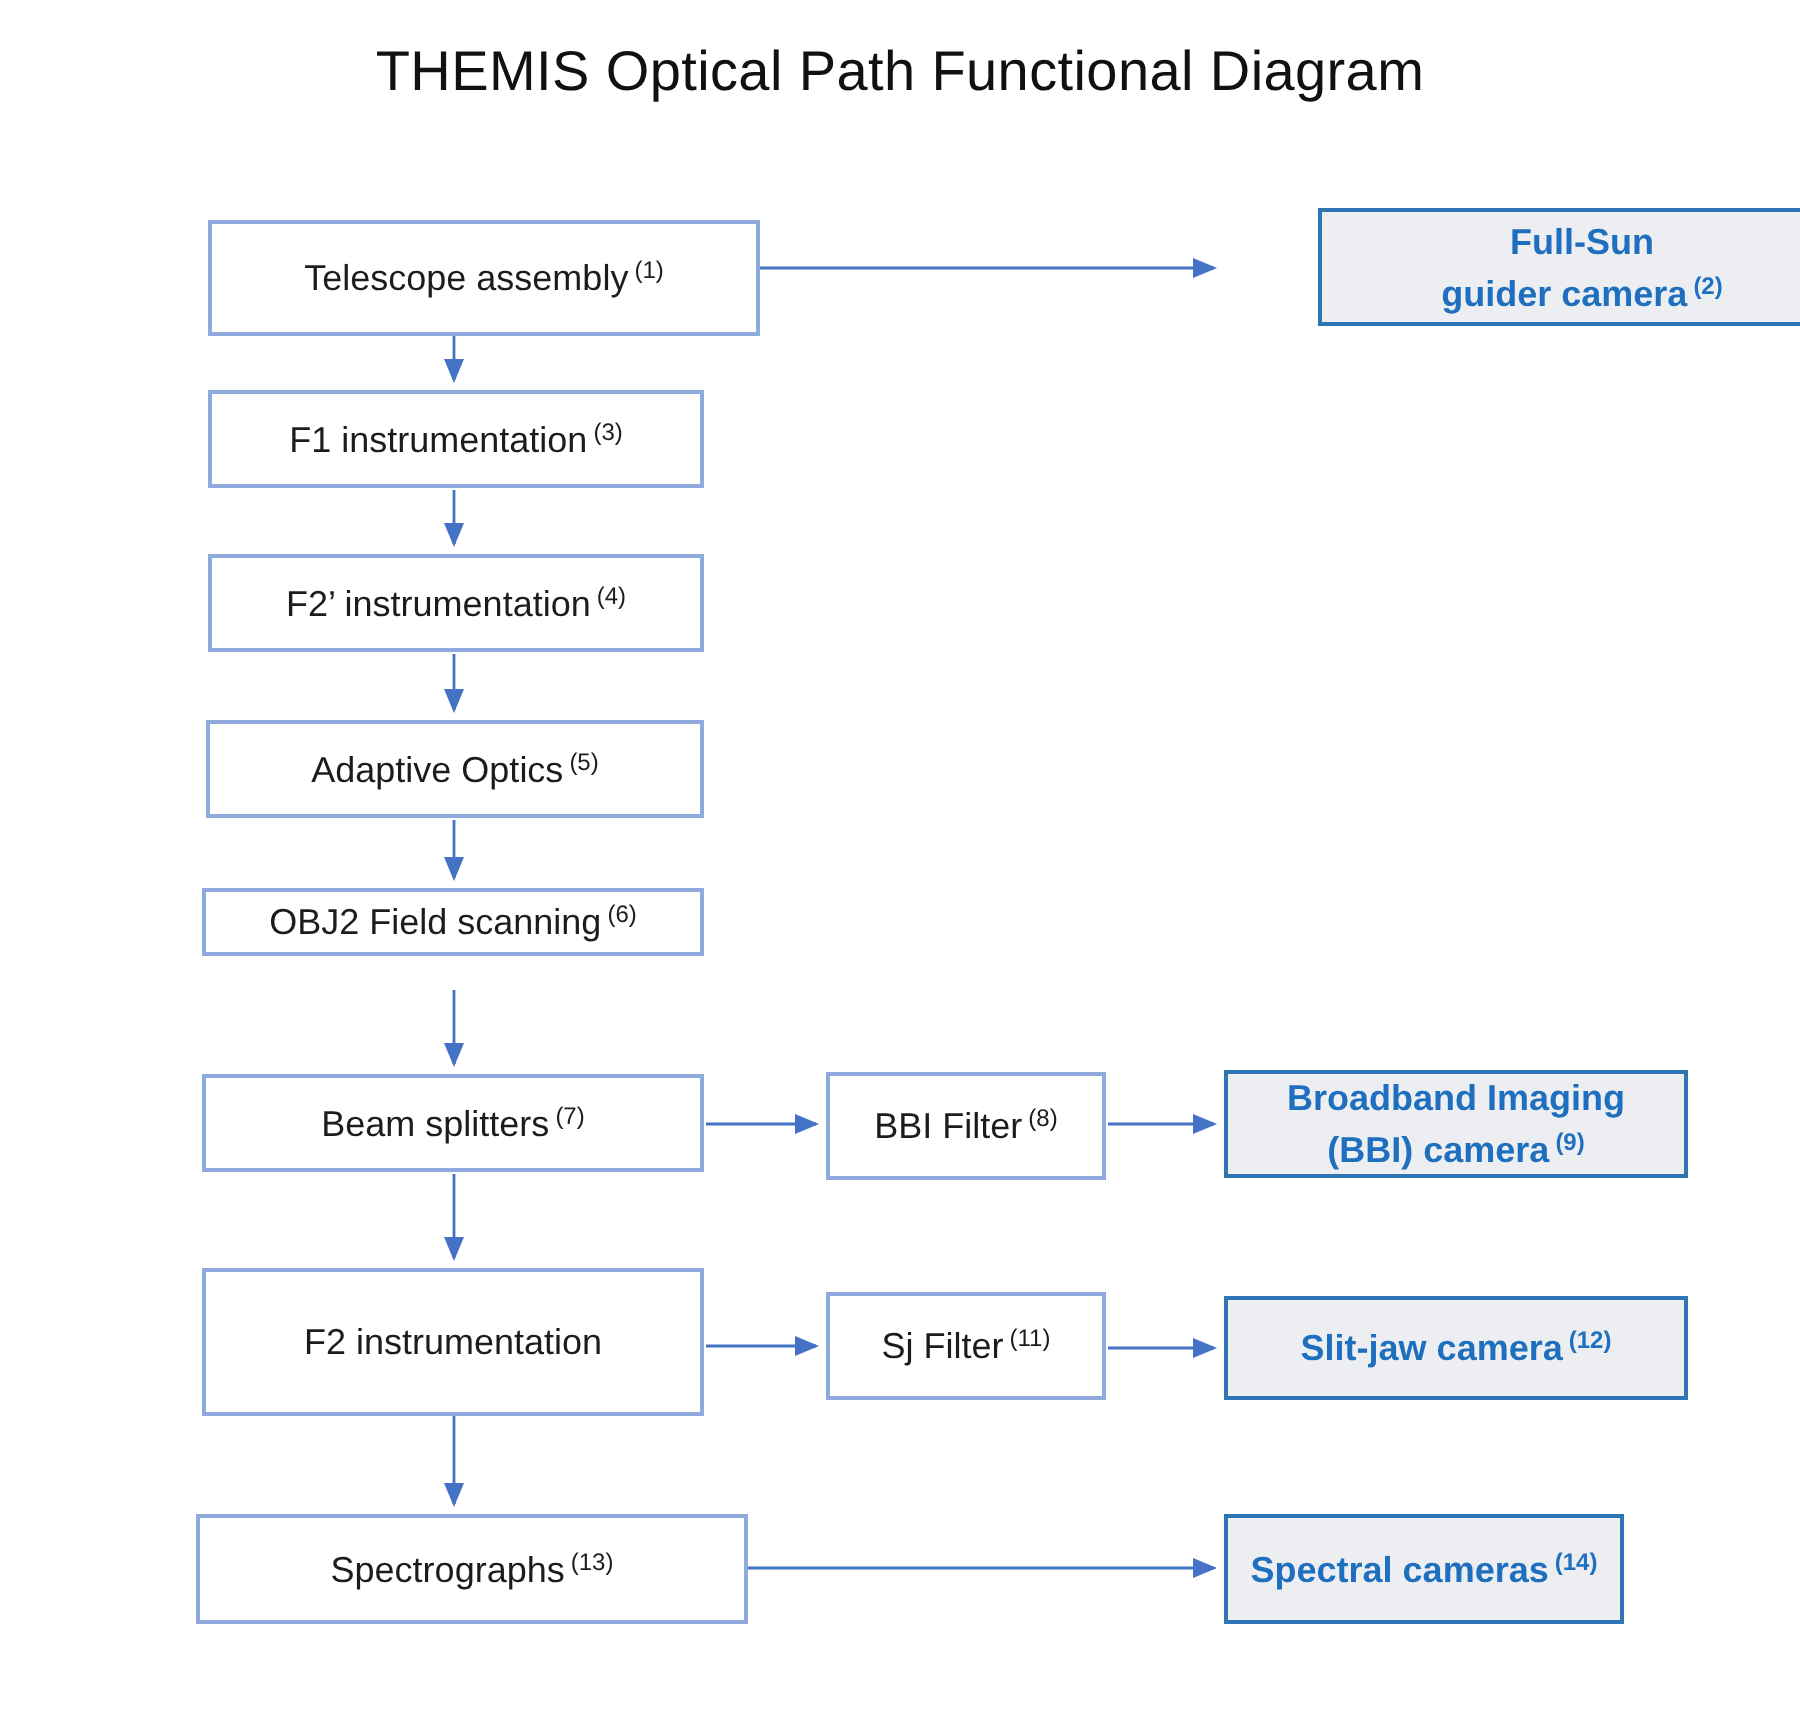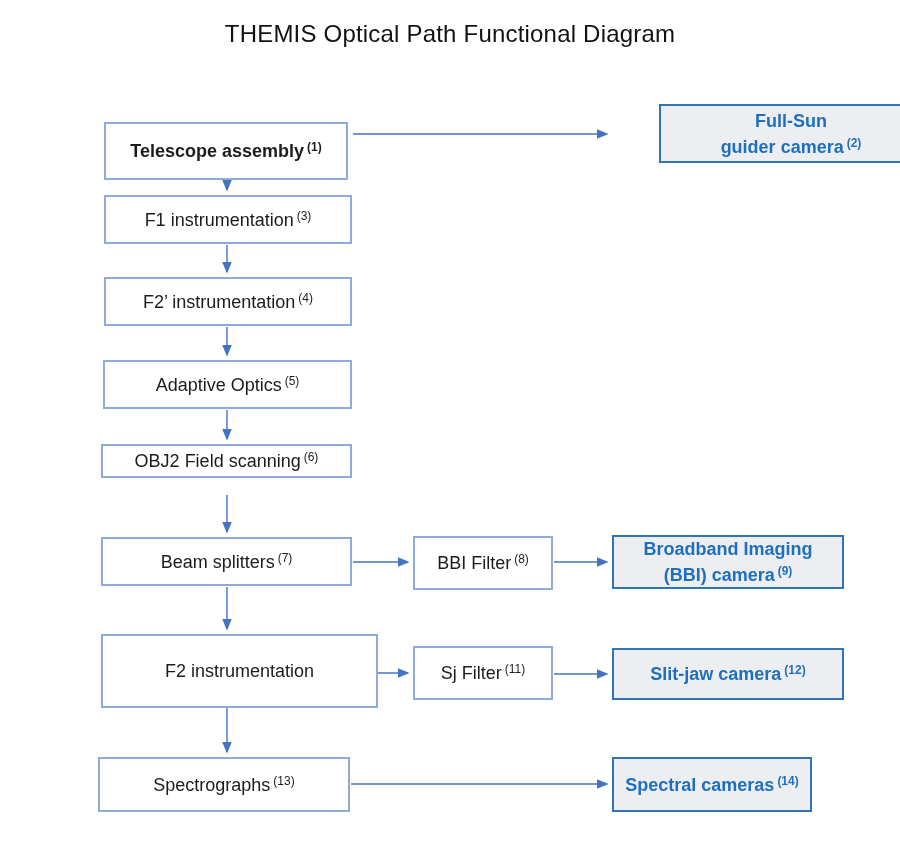--- a/index.html
+++ b/index.html
@@ -16,21 +16,21 @@
   .canvas{
     position:relative;
     width:900px;height:868px;
     background:var(--bg);
     overflow:hidden;
   }
   .diagram-title{
     position:absolute;
     left:0;top:20px;width:900px;
     text-align:center;
-    font-size:24px;
+    font-size:28px;
     color:#111111;
     letter-spacing:0.2px;
   }
   .box{
     position:absolute;
     box-sizing:border-box;
     display:flex;
     flex-direction:column;
     justify-content:center;
     align-items:center;
@@ -92,21 +92,21 @@
     <line class="v" x1="227" y1="708" x2="227" y2="752" marker-end="url(#arr)"></line>
 
     <line x1="353" y1="134" x2="607" y2="134" marker-end="url(#arr)"></line>
     <line x1="353" y1="562" x2="408" y2="562" marker-end="url(#arr)"></line>
     <line x1="554" y1="562" x2="607" y2="562" marker-end="url(#arr)"></line>
     <line x1="353" y1="673" x2="408" y2="673" marker-end="url(#arr)"></line>
     <line x1="554" y1="674" x2="607" y2="674" marker-end="url(#arr)"></line>
     <line x1="351" y1="784" x2="607" y2="784" marker-end="url(#arr)"></line>
   </svg>
 
-  <div class="box process" style="left:104px;top:122px;width:244px;height:58px;font-weight:bold;">
+  <div class="box process" style="left:104px;top:110px;width:276px;height:58px;">
     <div class="box-line"><span>Telescope assembly</span><sup>(1)</sup></div>
   </div>
 
   <div class="box process" style="left:104px;top:195px;width:248px;height:49px;">
     <div class="box-line"><span>F1 instrumentation</span><sup>(3)</sup></div>
   </div>
 
   <div class="box process" style="left:104px;top:277px;width:248px;height:49px;">
     <div class="box-line"><span>F2’ instrumentation</span><sup>(4)</sup></div>
   </div>
@@ -116,25 +116,25 @@
   </div>
 
   <div class="box process" style="left:101px;top:444px;width:251px;height:34px;">
     <div class="box-line"><span>OBJ2 Field scanning</span><sup>(6)</sup></div>
   </div>
 
   <div class="box process" style="left:101px;top:537px;width:251px;height:49px;">
     <div class="box-line"><span>Beam splitters</span><sup>(7)</sup></div>
   </div>
 
-  <div class="box process" style="left:101px;top:634px;width:277px;height:74px;">
+  <div class="box process" style="left:101px;top:634px;width:251px;height:74px;">
     <div class="box-line"><span>F2 instrumentation</span></div>
   </div>
 
-  <div class="box process" style="left:98px;top:757px;width:252px;height:55px;">
+  <div class="box process" style="left:98px;top:757px;width:276px;height:55px;">
     <div class="box-line"><span>Spectrographs</span><sup>(13)</sup></div>
   </div>
 
   <div class="box process" style="left:413px;top:536px;width:140px;height:54px;">
     <div class="box-line"><span>BBI Filter</span><sup>(8)</sup></div>
   </div>
 
   <div class="box process" style="left:413px;top:646px;width:140px;height:54px;">
     <div class="box-line"><span>Sj Filter</span><sup>(11)</sup></div>
   </div>

